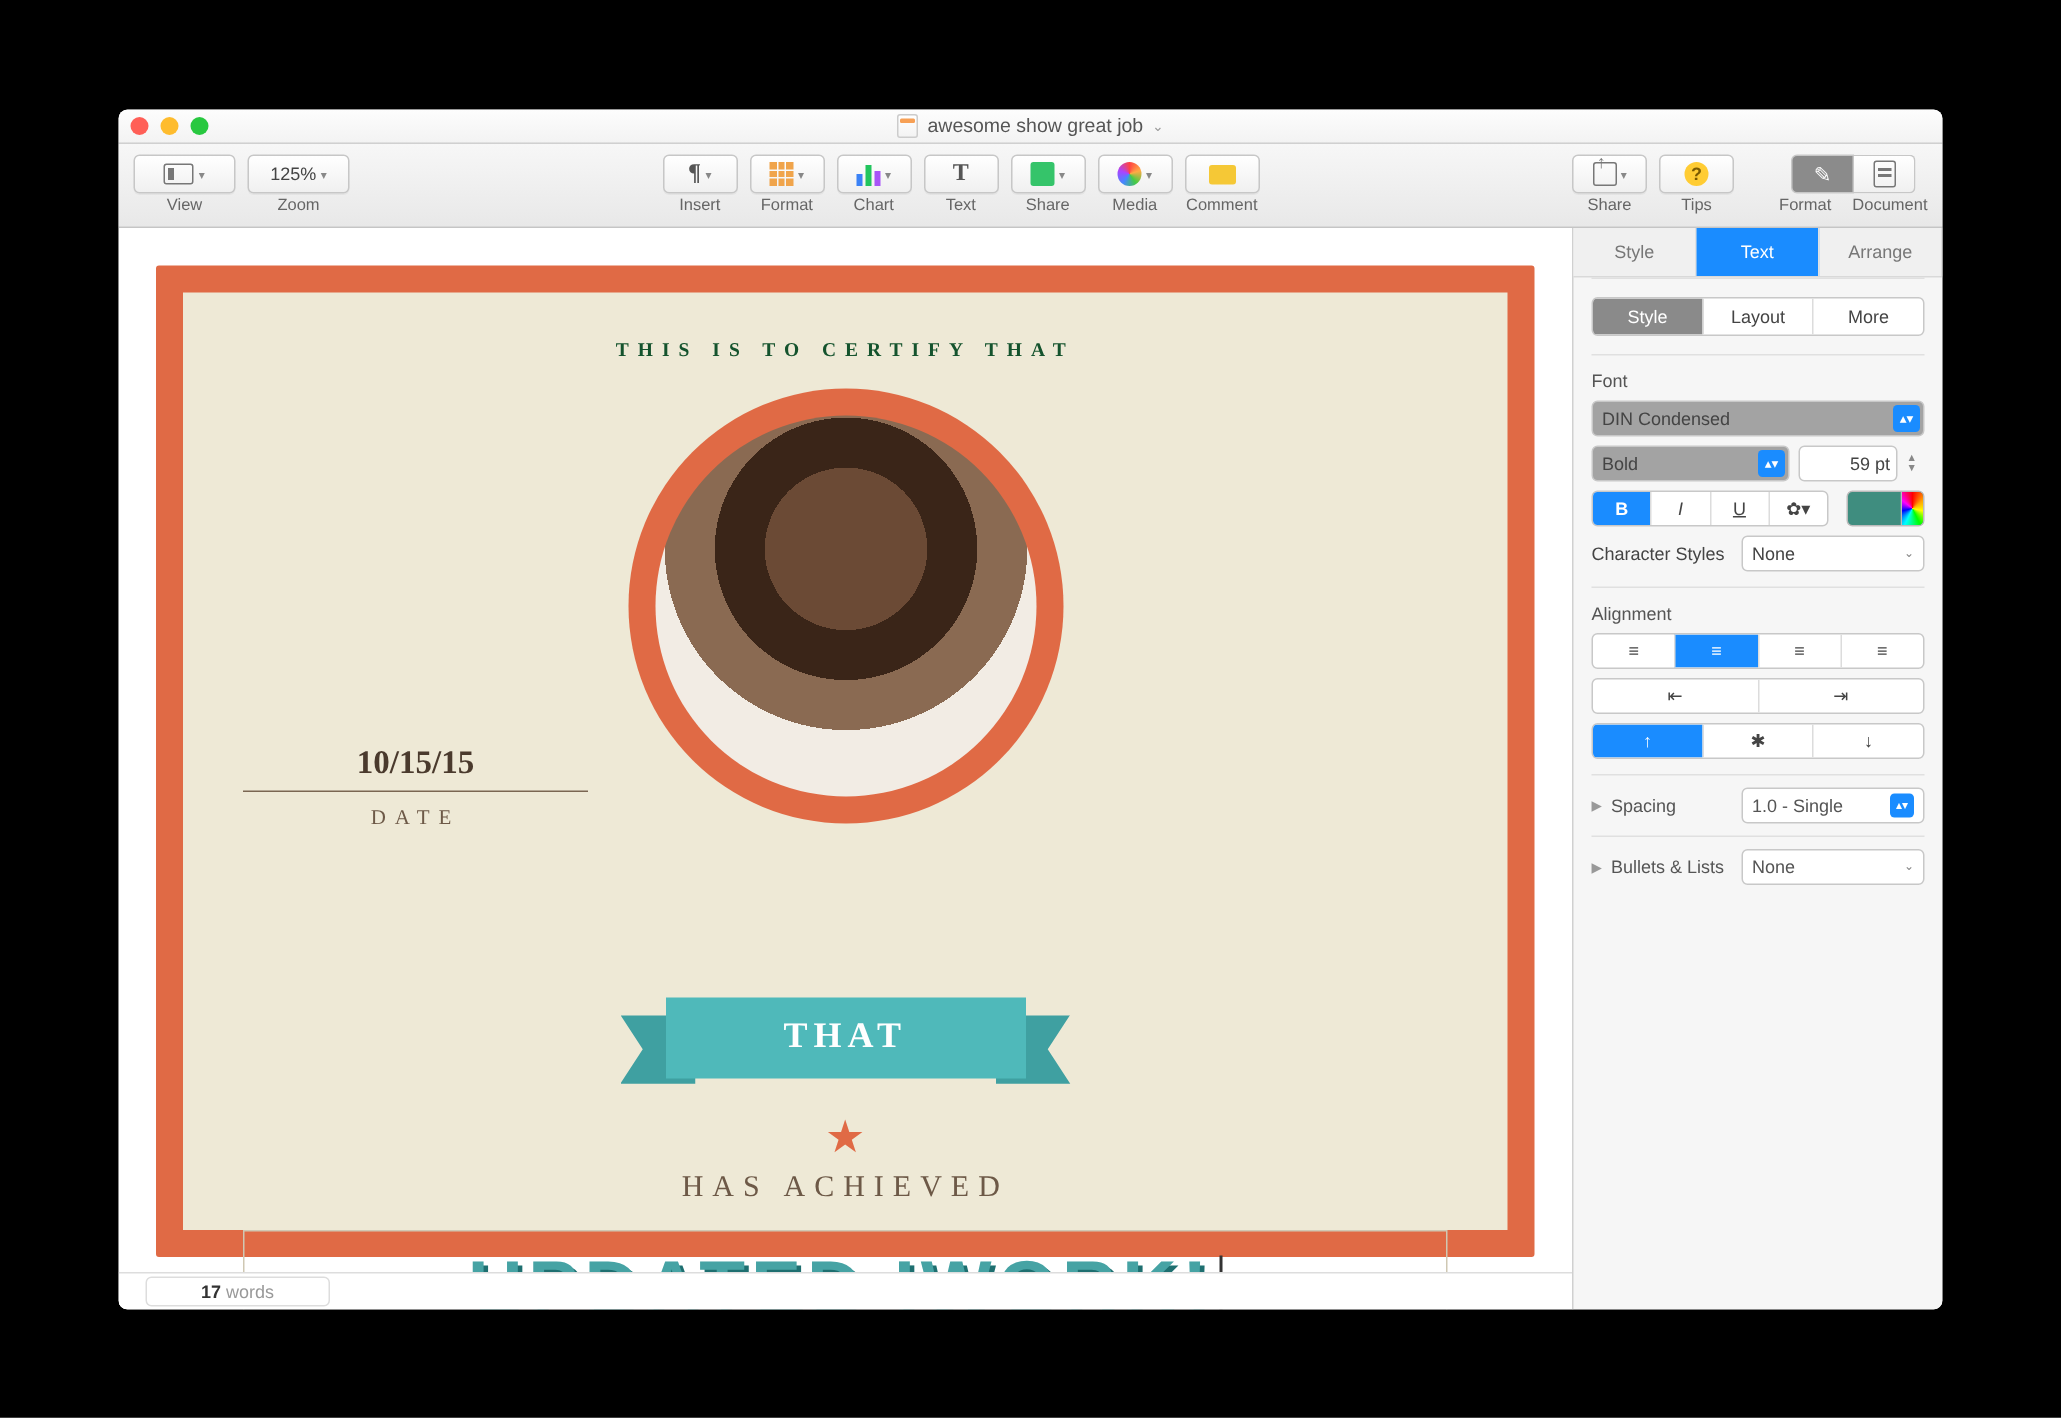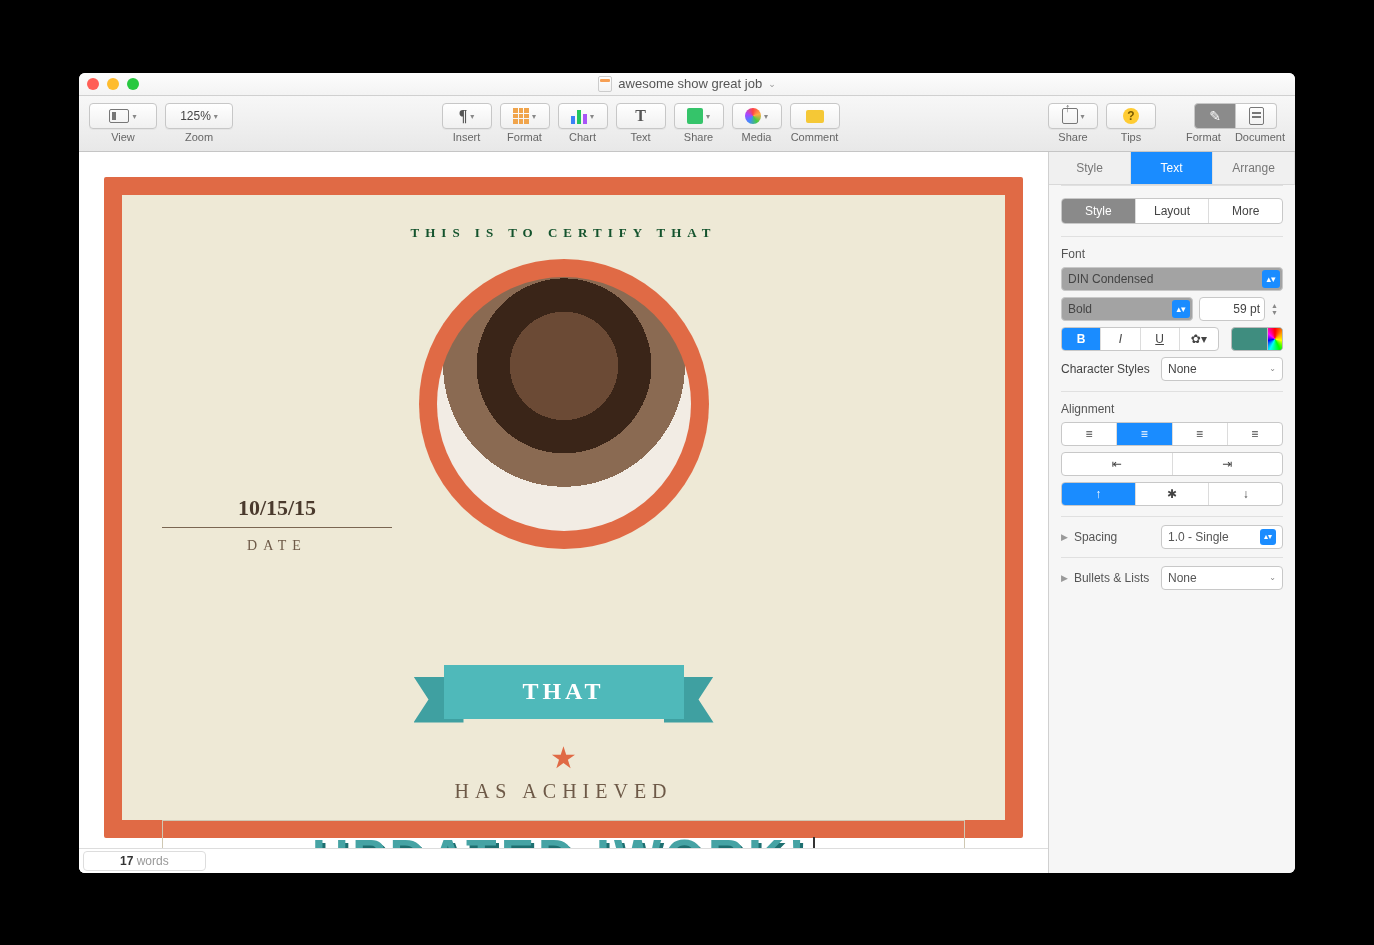--- a/index.html
+++ b/index.html
@@ -51,21 +51,21 @@
   .ribbon-end{position:absolute;top:22px;width:50px;height:46px;background:#3fa0a1}
   .ribbon-end.l{left:0;clip-path:polygon(0 0,100% 0,100% 100%,0 100%,30% 50%)}
   .ribbon-end.r{right:0;clip-path:polygon(0 0,100% 0,70% 50%,100% 100%,0 100%)}
   .star{position:absolute;left:50%;top:545px;transform:translateX(-50%);color:#e06a45;font-size:30px}
   .achieved{position:absolute;left:0;right:0;top:585px;letter-spacing:6px;font-size:20px;color:#6d5947}
   .title-box{position:absolute;left:40px;right:40px;top:625px;height:75px;border:1px solid #cfc8b3;display:flex;align-items:center;justify-content:center}
   .title-text{font-family:"Arial Narrow","DIN Condensed",Impact,sans-serif;font-weight:700;font-size:50px;letter-spacing:4px;color:#46a3a4;text-shadow:3px 3px 0 #1e6f70}
   .title-text .spell{border-bottom:2px dotted #d94040}
   .caret-blink{display:inline-block;width:2px;height:50px;background:#333;vertical-align:middle;margin-left:4px}
   
-  .statusbar{height:24px;background:#fff;border-top:1px solid #ddd;display:flex;align-items:center;padding:0 4px;font-size:12px;color:#888}
+  .statusbar{height:24px;background:#fff;border-top:1px solid #ddd;display:flex;align-items:center;padding:0 18px;font-size:12px;color:#888}
   .wordpill{background:#fff;border:1px solid #ddd;border-radius:4px;padding:2px 36px;color:#999}
   .wordpill b{color:#333}
   
   .inspector{width:246px;background:#f6f6f6;border-left:1px solid #d0d0d0;display:flex;flex-direction:column;font-size:12px;color:#444}
   .insp-tabs{display:flex;height:32px;border-bottom:1px solid #d9d9d9}
   .insp-tab{flex:1;display:flex;align-items:center;justify-content:center;color:#777;background:#f0f0f0;border-right:1px solid #e0e0e0}
   .insp-tab.active{background:#1a8cff;color:#fff}
   .insp-head{display:flex;align-items:center;justify-content:space-between;padding:14px 14px 8px}
   .insp-head-title{font-family:"Arial Narrow",Impact,sans-serif;font-weight:700;font-size:30px;letter-spacing:1px;color:#46a3a4}
   .insp-head .chev{color:#999;font-size:12px}

